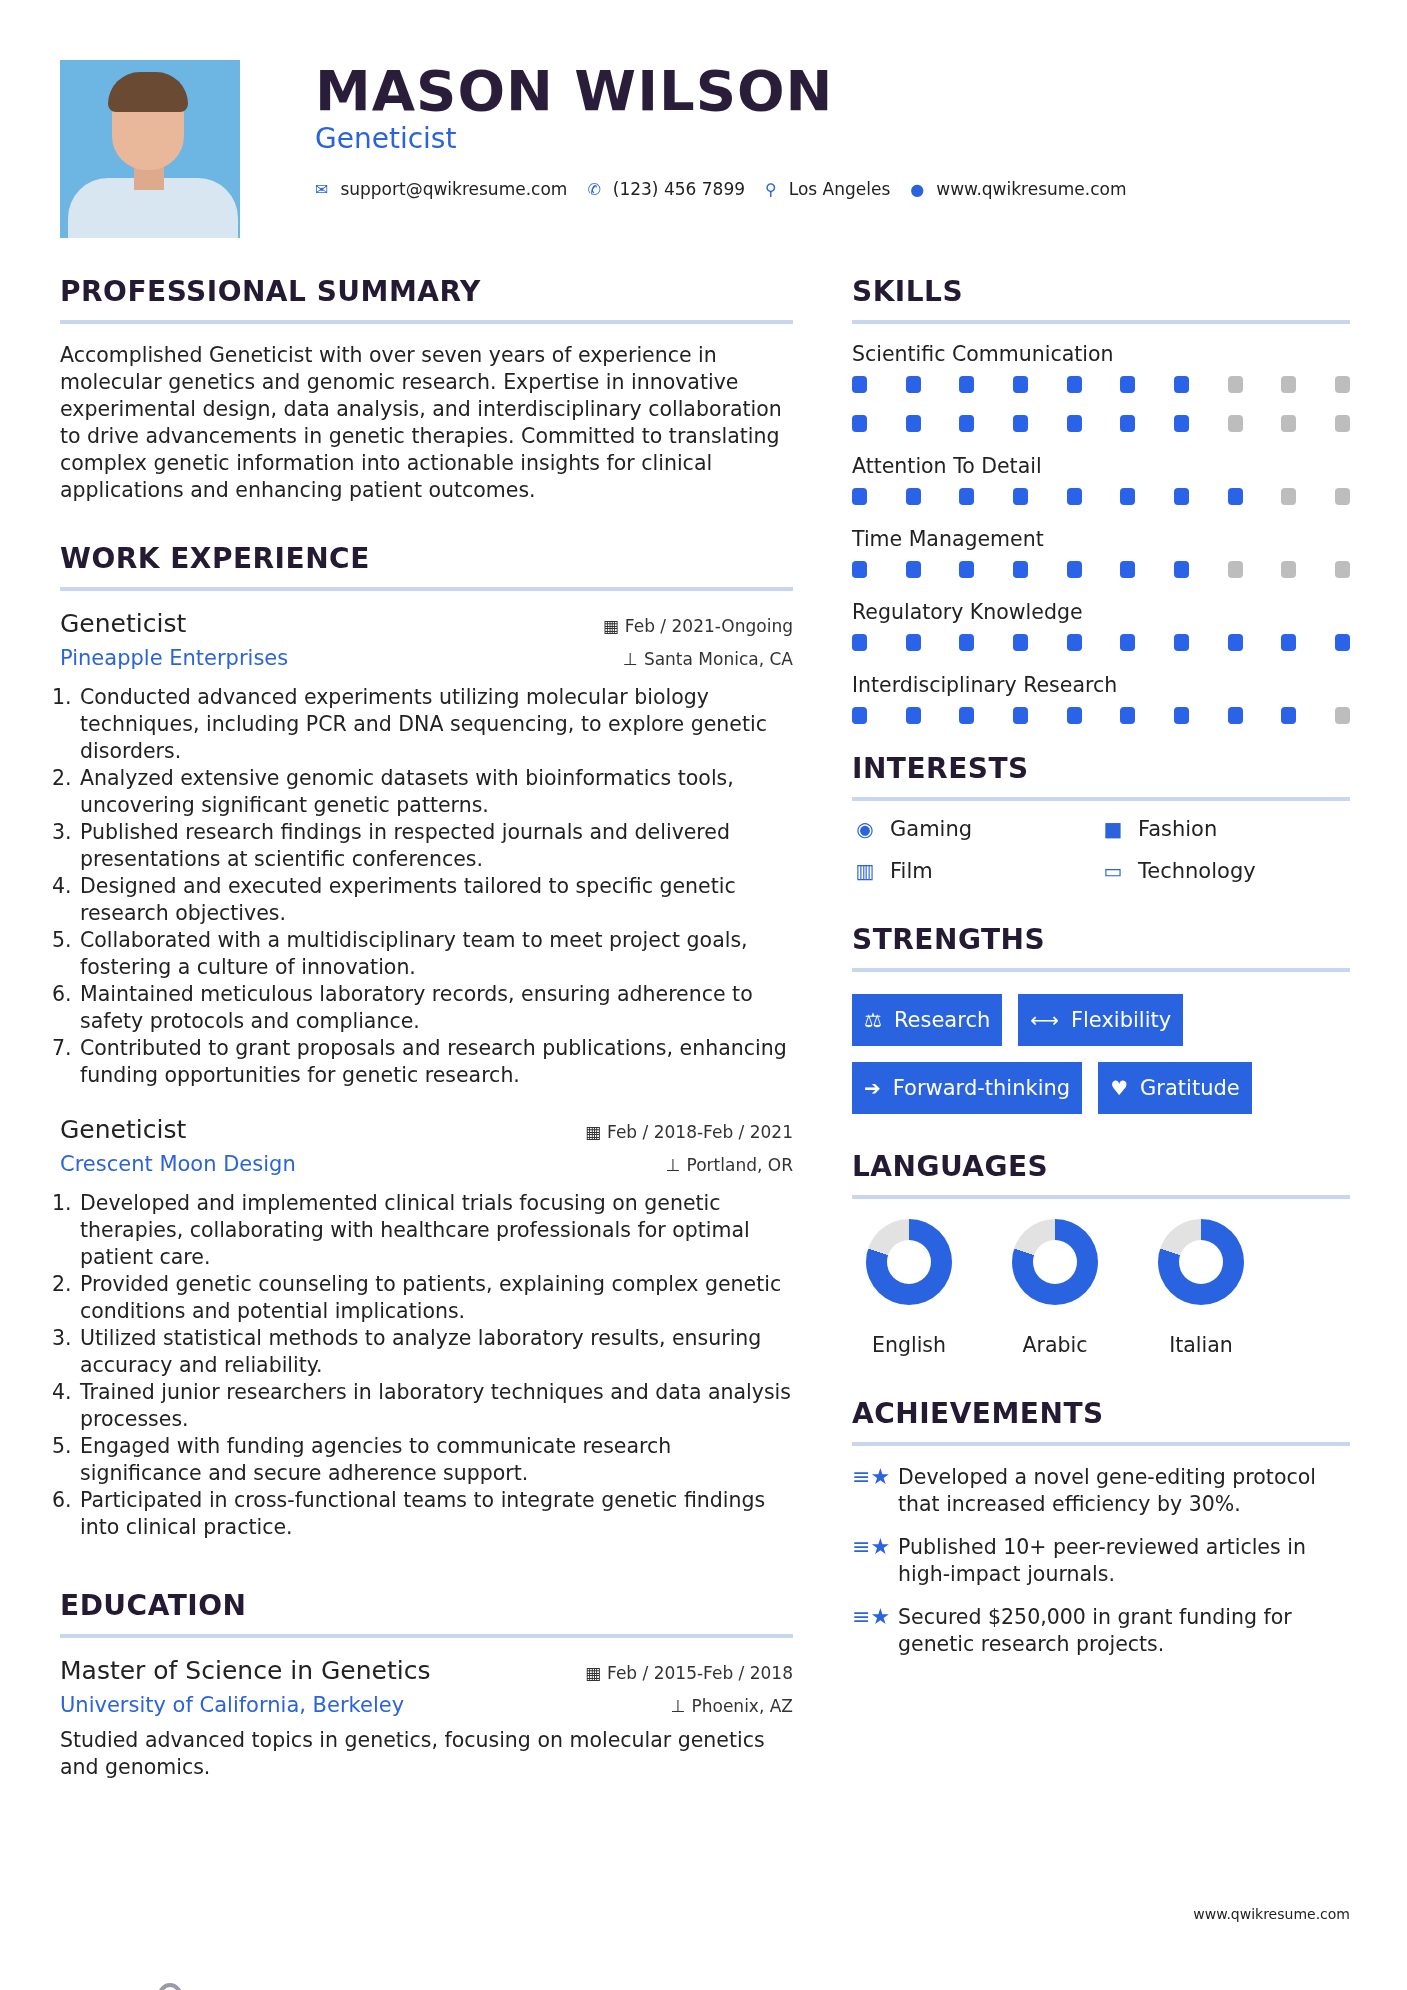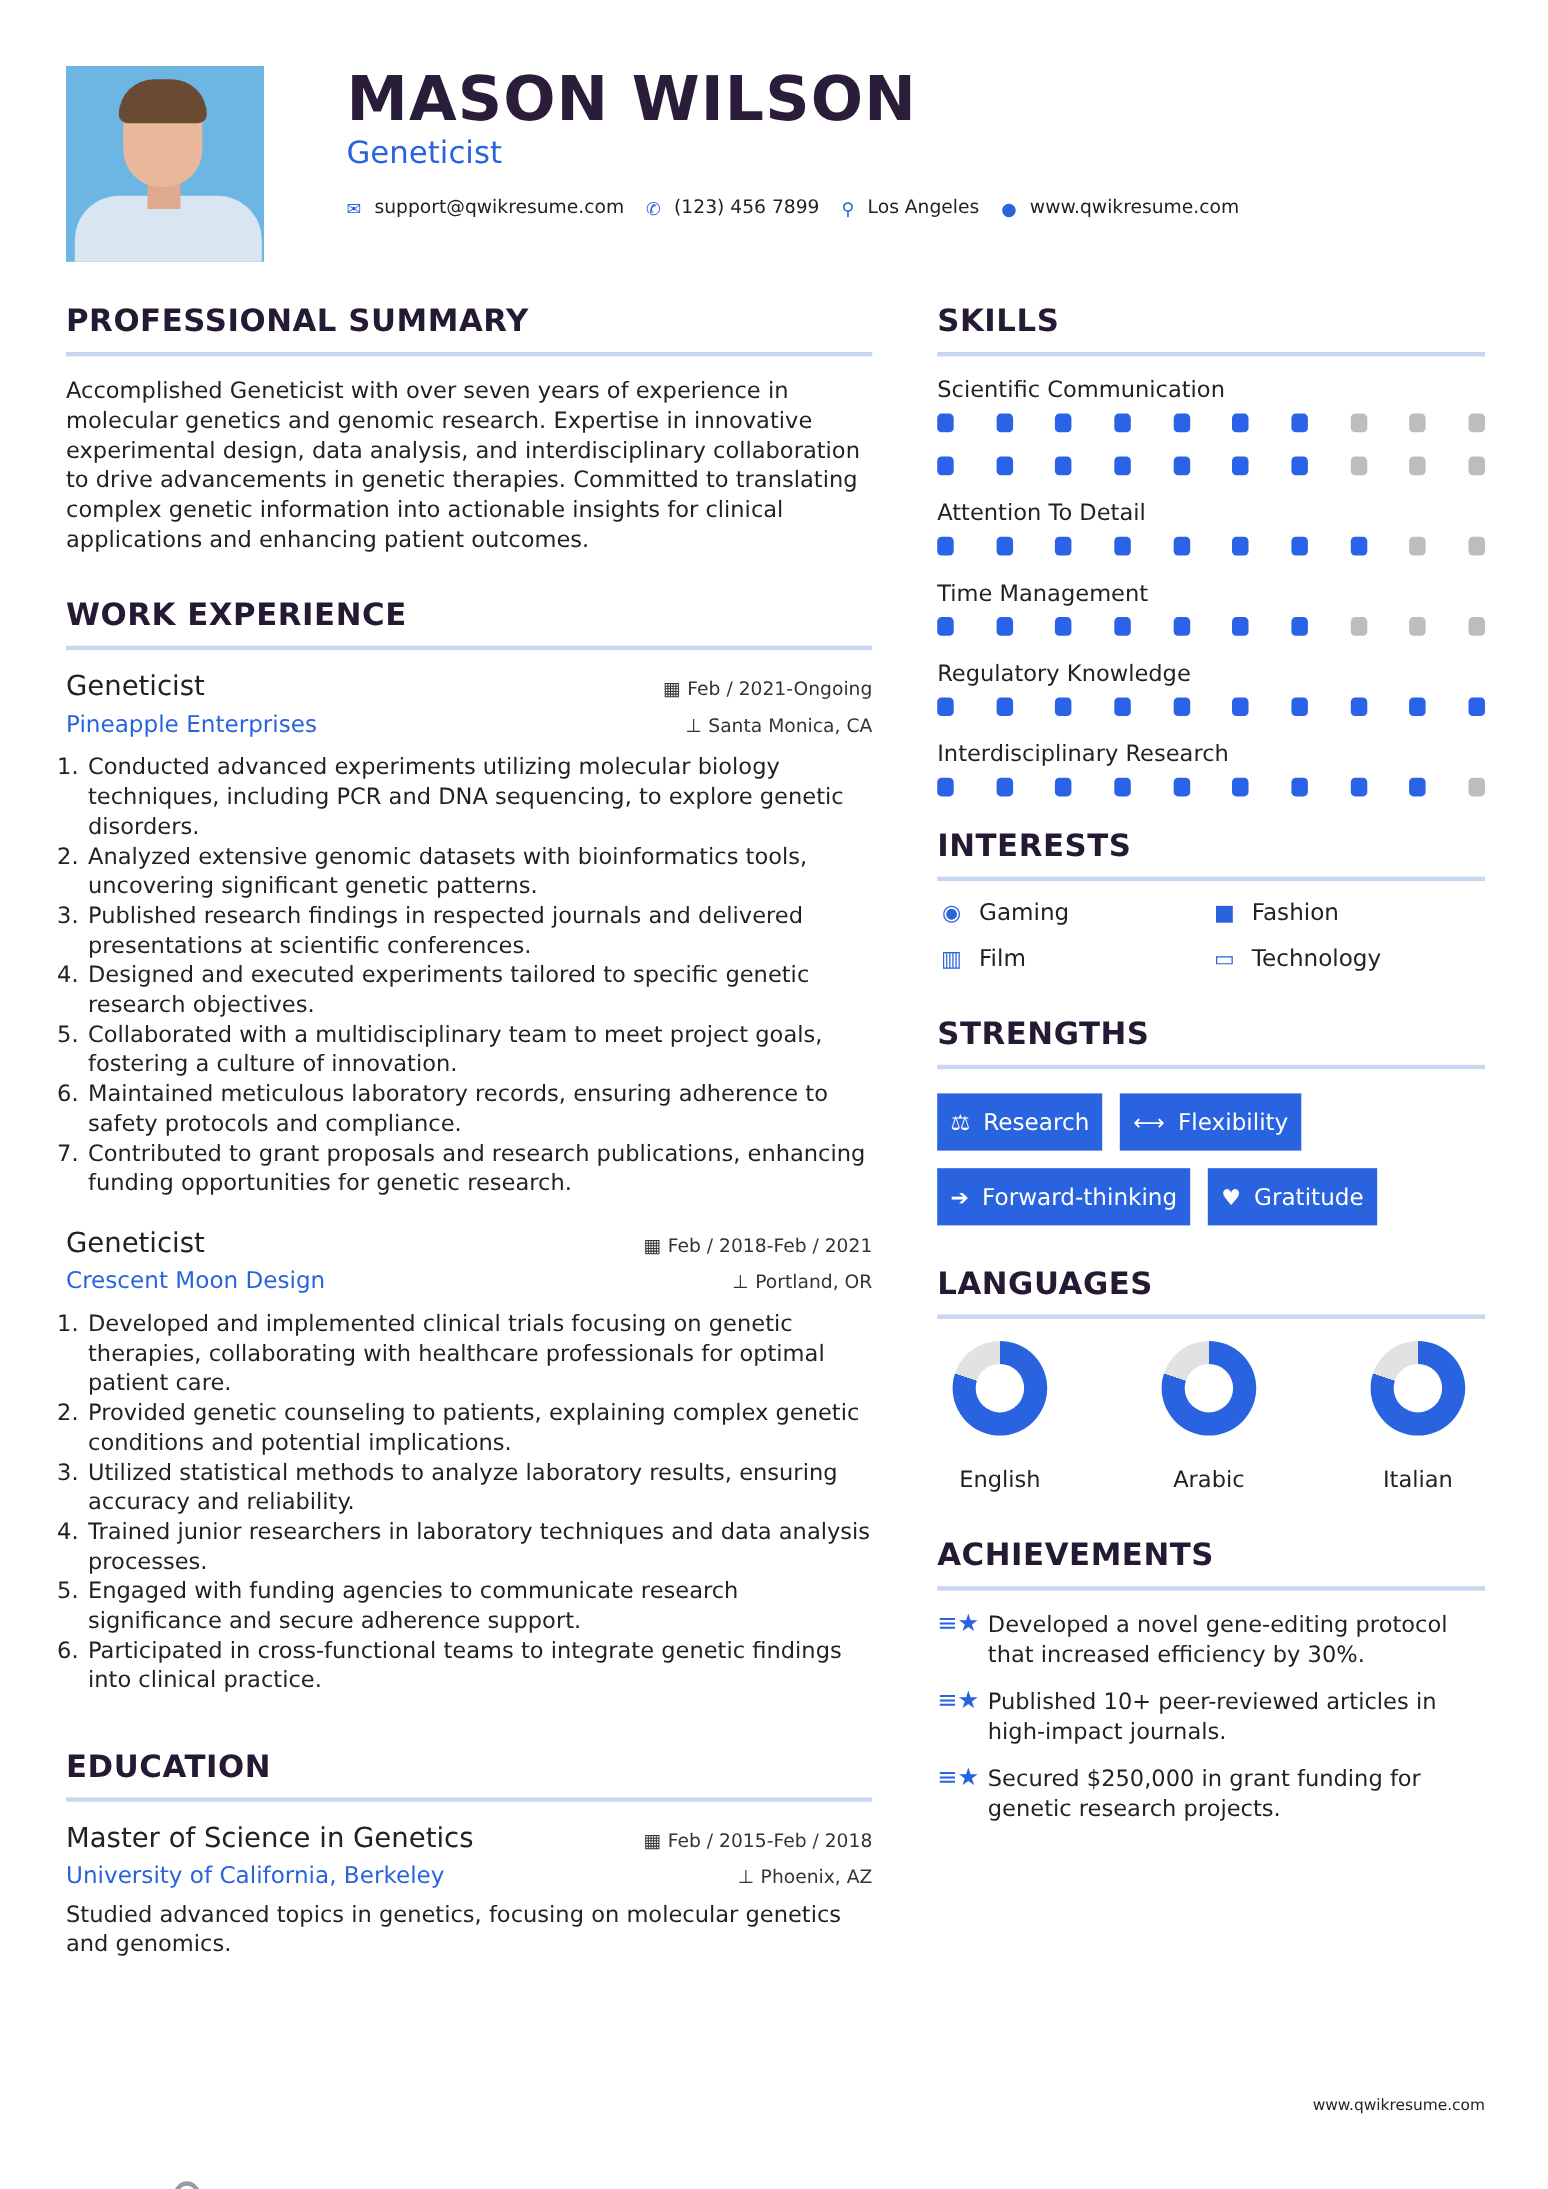--- a/index.html
+++ b/index.html
@@ -42,21 +42,21 @@
   .dot.on { background: #2a63e8; }
 
   .interests { display: grid; grid-template-columns: 248px 250px; row-gap: 18px; margin-top: -2px; }
   .interest { display: flex; align-items: center; font-size: 21px; color: #222; }
   .interest .ii { width: 26px; color: #2a63dc; margin-right: 12px; font-size: 20px; text-align: center; }
 
   .strengths { display: flex; flex-wrap: wrap; gap: 16px; }
   .tag { background: #2a63e0; color: #fff; font-size: 21px; padding: 12px 12px; display: flex; align-items: center; height: 52px; }
   .tag .ti { margin-right: 12px; font-size: 20px; }
 
-  .langs { display: flex; gap: 104px; padding-left: 14px; margin-top: 20px; }
+  .langs { display: flex; gap: 60px; padding-left: 14px; margin-top: 20px; }
   .lang { width: 86px; display: flex; flex-direction: column; align-items: center; }
   .donut { width: 86px; height: 86px; border-radius: 50%; position: relative; }
   .donut::after { content: ""; position: absolute; left: 21px; top: 21px; width: 44px; height: 44px; background: #fff; border-radius: 50%; }
   .lang-label { font-size: 20.5px; margin-top: 28px; color: #222; }
 
   .ach { display: flex; margin-bottom: 16px; }
   .ach .ai { width: 36px; color: #2a63e0; font-size: 22px; margin-right: 10px; flex-shrink: 0; }
   .ach .at { font-size: 20.5px; line-height: 27px; color: #222; }
 
   .footer-left { position: absolute; left: 60px; top: 1983px; display: flex; align-items: center; font-size: 14px; color: #8b5cf6; }

